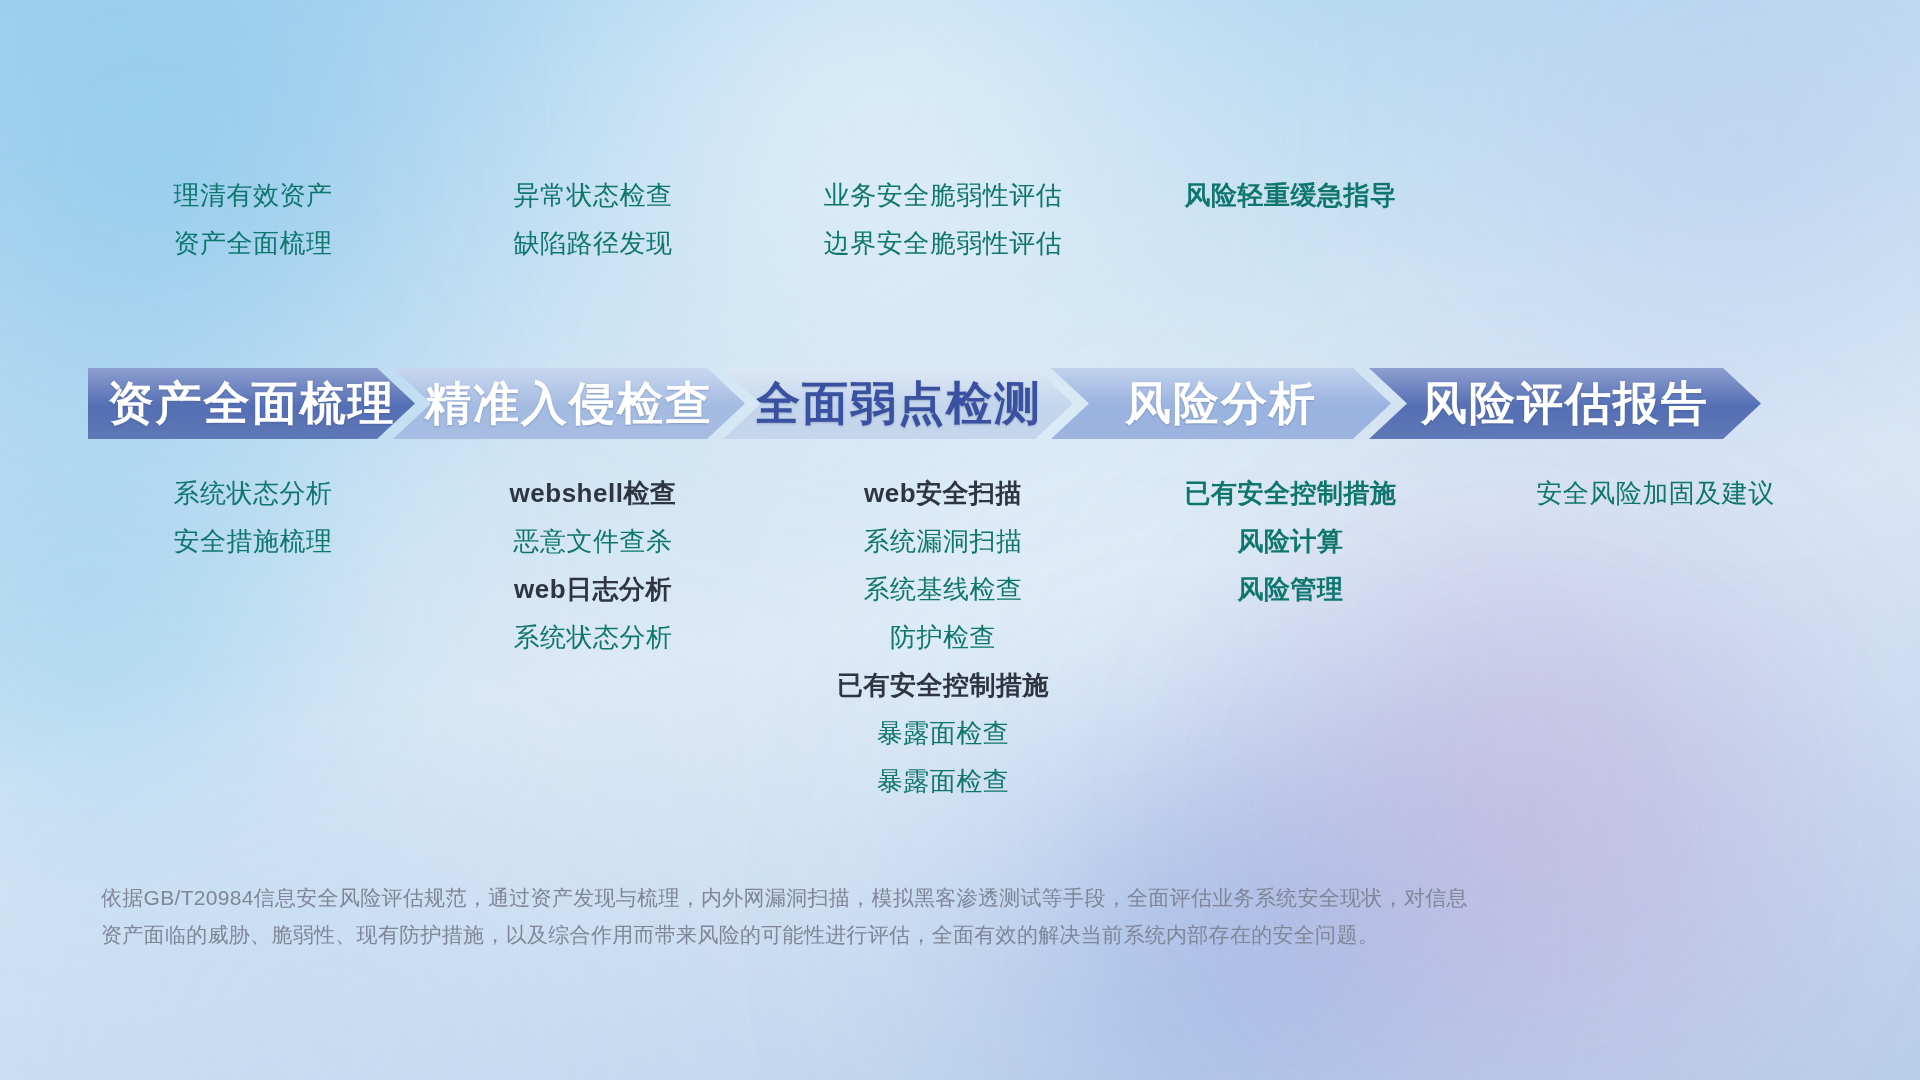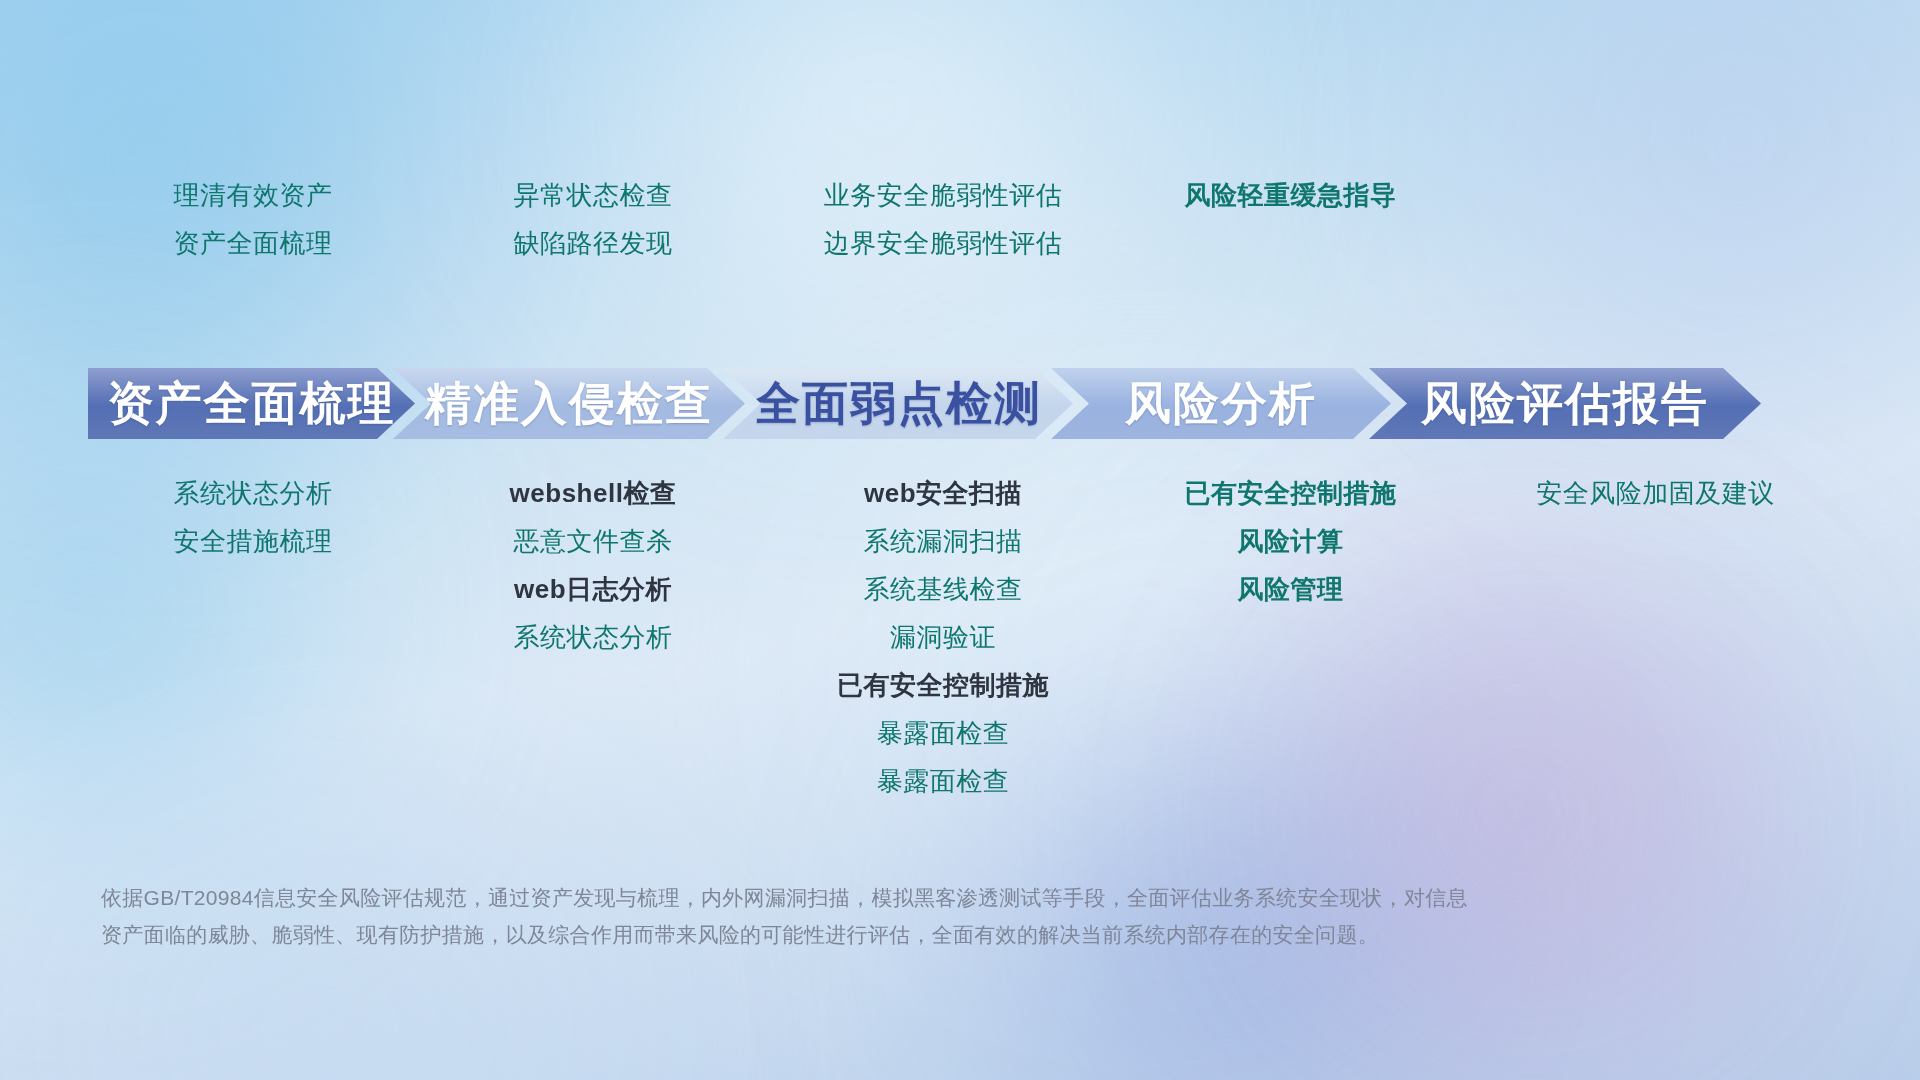--- a/index.html
+++ b/index.html
@@ -167,21 +167,21 @@
     <div class="col col-2">
       <div class="note note-b">webshell检查</div>
       <div class="note">恶意文件查杀</div>
       <div class="note note-b">web日志分析</div>
       <div class="note">系统状态分析</div>
     </div>
     <div class="col col-3">
       <div class="note note-b">web安全扫描</div>
       <div class="note">系统漏洞扫描</div>
       <div class="note">系统基线检查</div>
-      <div class="note">漏洞验证</div>
+      <div class="note">防护检查</div>
       <div class="note note-b">已有安全控制措施</div>
       <div class="note">暴露面检查</div>
       <div class="note">暴露面检查</div>
     </div>
     <div class="col col-4">
       <div class="note">已有安全控制措施</div>
       <div class="note">风险计算</div>
       <div class="note">风险管理</div>
     </div>
     <div class="col col-5">

